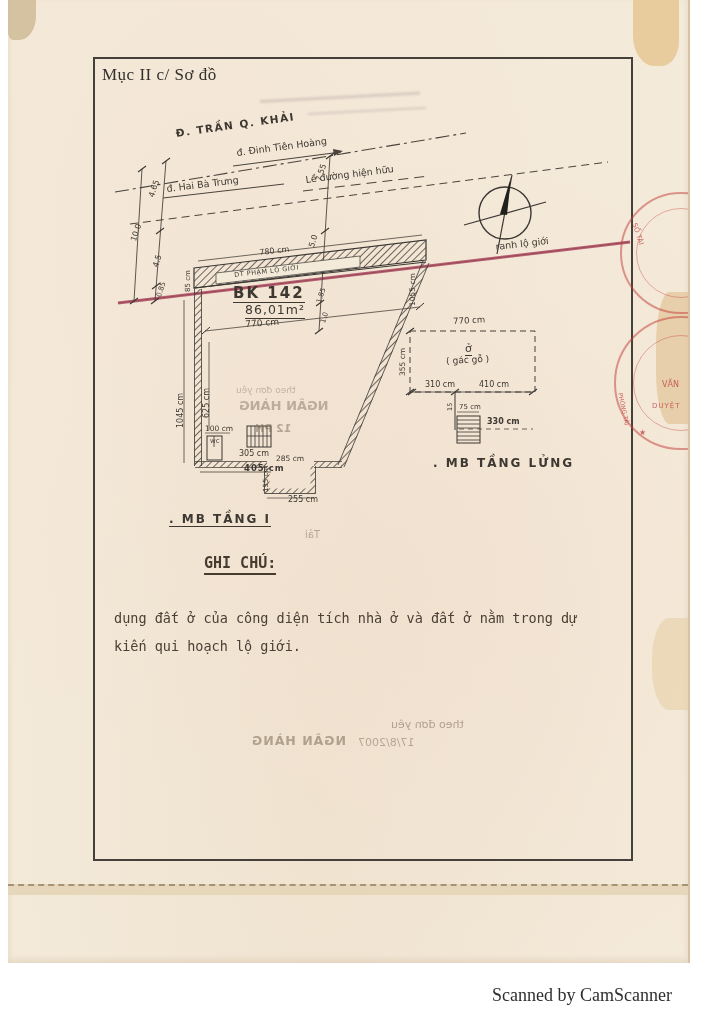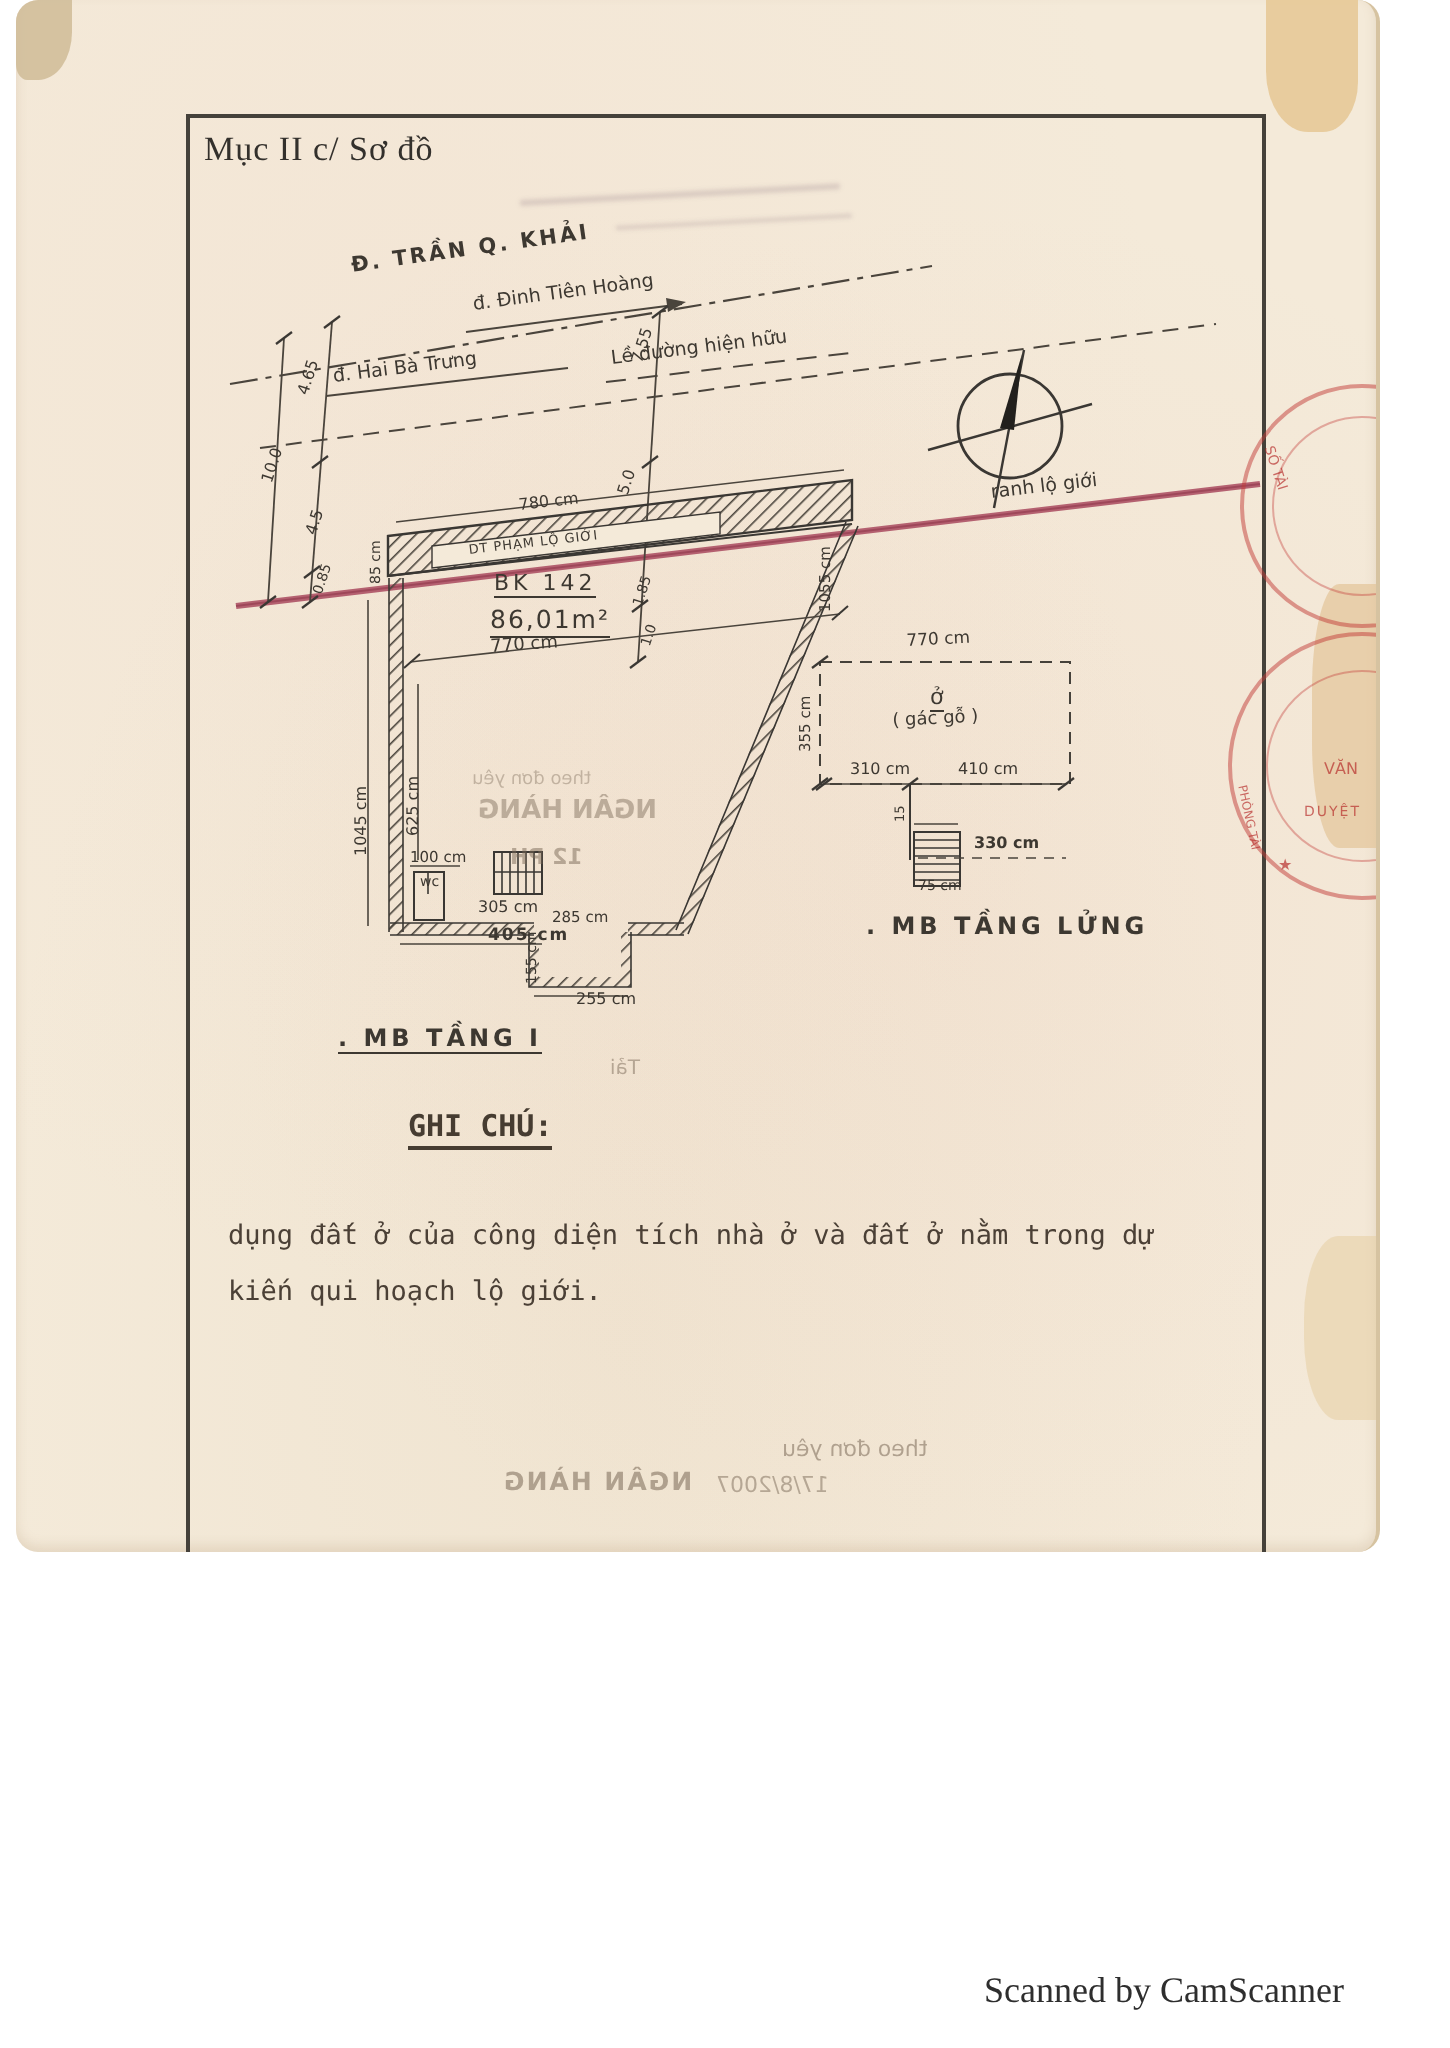--- a/index.html
+++ b/index.html
@@ -2,30 +2,29 @@
 <html><head>
 <meta charset="utf-8">
 <style>
   html,body{margin:0;padding:0;}
   body{
     width:725px;height:1024px;position:relative;overflow:hidden;
     background:#ffffff;
     font-family:"DejaVu Sans",sans-serif;
   }
   .paper{
-    position:absolute;left:8px;top:0;width:680px;height:776px;
+    position:absolute;left:8px;top:0;width:680px;height:963px;
     background:
       radial-gradient(ellipse at 30% 25%, rgba(236,190,180,.10), transparent 55%),
       radial-gradient(ellipse at 70% 60%, rgba(235,185,170,.12), transparent 55%),
       radial-gradient(ellipse at 45% 85%, rgba(220,200,170,.18), transparent 60%),
       #f4ead9;
     overflow:hidden;
     border-right:2px solid #d6c3a1;
     box-shadow:inset 0 -3px 6px rgba(160,130,90,.18);
-    border-radius:11px;
   }
   .frame{
     position:absolute;left:85px;top:57px;width:536px;height:800px;
     border:2px solid #45413a;
   }
   .lbl{position:absolute;white-space:nowrap;color:#3d3831;transform-origin:left top;line-height:1;}
   .hw{font-family:"DejaVu Sans",sans-serif;}
   .serif{font-family:"Liberation Serif",serif;}
   .mono{font-family:"DejaVu Sans Mono","Liberation Mono",monospace;}
   .vert{transform:rotate(-90deg);}
@@ -160,21 +159,21 @@
   <div class="lbl hw" style="left:148px;top:296px;font-size:7px;transform:rotate(-72deg);">0.85</div>
   <div class="lbl hw" style="left:307px;top:180px;font-size:8px;transform:rotate(-72deg);">7.55</div>
   <div class="lbl hw" style="left:300px;top:246px;font-size:8px;transform:rotate(-72deg);">5.0</div>
   <div class="lbl hw" style="left:308px;top:302px;font-size:7px;transform:rotate(-72deg);">1.85</div>
   <div class="lbl hw" style="left:312px;top:322px;font-size:7px;transform:rotate(-72deg);">1.0</div>
 
   <div class="lbl hw" style="left:251px;top:249px;font-size:8px;transform:rotate(-6.5deg);">780 cm</div>
   <div class="lbl hw" style="left:226px;top:272px;font-size:6.5px;letter-spacing:.5px;transform:rotate(-6.5deg);">DT PHẠM LỘ GIỚI</div>
   <div class="lbl hw vert" style="left:177px;top:292px;font-size:7px;">85 cm</div>
 
-  <div class="lbl hw und" style="left:239px;top:286px;font-size:11px;font-weight:normal;letter-spacing:2px;">BK 142</div>
+  <div class="lbl hw und" style="left:225px;top:286px;font-size:15px;font-weight:bold;letter-spacing:2px;">BK 142</div>
   <div class="lbl hw und" style="left:223px;top:304px;font-size:12.5px;letter-spacing:1px;margin-left:14px;">86,01m²</div>
   <div class="lbl hw" style="left:237px;top:320px;font-size:9px;transform:rotate(-4deg);">770 cm</div>
   <div class="lbl hw vert" style="left:169px;top:428px;font-size:8px;">1045 cm</div>
   <div class="lbl hw vert" style="left:195px;top:418px;font-size:8px;">625 cm</div>
   <div class="lbl hw vert" style="left:401px;top:306px;font-size:7.5px;">1055 cm</div>
   <div class="lbl hw" style="left:197px;top:425px;font-size:7.5px;">100 cm</div>
   <div class="lbl hw" style="left:202px;top:438px;font-size:7px;">wc</div>
   <div class="lbl hw" style="left:231px;top:450px;font-size:8px;">305 cm</div>
   <div class="lbl hw" style="left:236px;top:464px;font-size:8.5px;font-weight:bold;letter-spacing:1px;text-align:center;">405 cm</div>
   <div class="lbl hw" style="left:268px;top:455px;font-size:7.5px;">285 cm</div>
@@ -182,21 +181,21 @@
   <div class="lbl hw" style="left:280px;top:496px;font-size:8px;">255 cm</div>
   <div class="lbl hw und" style="left:161px;top:513px;font-size:12px;font-weight:bold;letter-spacing:2px;">. MB TẦNG I</div>
 
   <div class="lbl hw" style="left:445px;top:317px;font-size:8.5px;transform:rotate(-3deg);">770 cm</div>
   <div class="lbl hw vert" style="left:391px;top:376px;font-size:7.5px;">355 cm</div>
   <div class="lbl hw und" style="left:457px;top:343px;font-size:11px;">ở</div>
   <div class="lbl hw" style="left:438px;top:357px;font-size:9px;transform:rotate(-3deg);">( gác gỗ )</div>
   <div class="lbl hw" style="left:417px;top:381px;font-size:8px;">310 cm</div>
   <div class="lbl hw" style="left:471px;top:381px;font-size:8px;">410 cm</div>
   <div class="lbl hw vert" style="left:439px;top:411px;font-size:6.5px;">15</div>
-  <div class="lbl hw" style="left:451px;top:404px;font-size:7px;margin-top:36px;">75 cm</div>
+  <div class="lbl hw" style="left:451px;top:404px;font-size:7px;">75 cm</div>
   <div class="lbl hw" style="left:479px;top:418px;font-size:8px;font-weight:bold;">330 cm</div>
   <div class="lbl hw" style="left:425px;top:457px;font-size:12px;font-weight:bold;letter-spacing:2px;">. MB TẦNG LỬNG</div>
 
   <div class="lbl mono" style="left:196px;top:556px;font-size:15px;font-weight:bold;color:#463c31;border-bottom:2px solid #463c31;padding-bottom:2px;">GHI CHÚ:</div>
   <div class="lbl mono" style="left:106px;top:612px;font-size:13.5px;color:#4b4036;">dụng đất ở của công diện tích nhà ở và đất ở nằm trong dự</div>
   <div class="lbl mono" style="left:106px;top:640px;font-size:13.5px;color:#4b4036;">kiến qui hoạch lộ giới.</div>
 
   <div class="lbl hw bleed" style="left:228px;top:386px;font-size:9px;opacity:.4;">theo đơn yêu</div>
   <div class="lbl hw bleed" style="left:231px;top:399px;font-size:13px;font-weight:bold;opacity:.45;">NGÂN HÀNG</div>
   <div class="lbl hw bleed" style="left:247px;top:423px;font-size:11px;font-weight:bold;opacity:.5;">12 PH</div>

